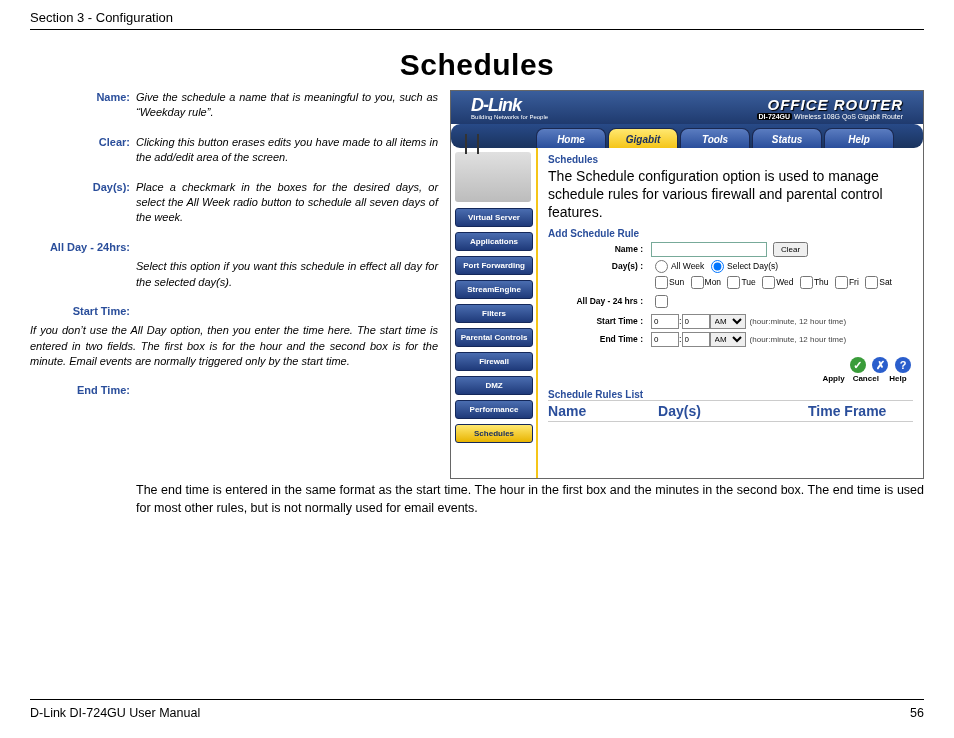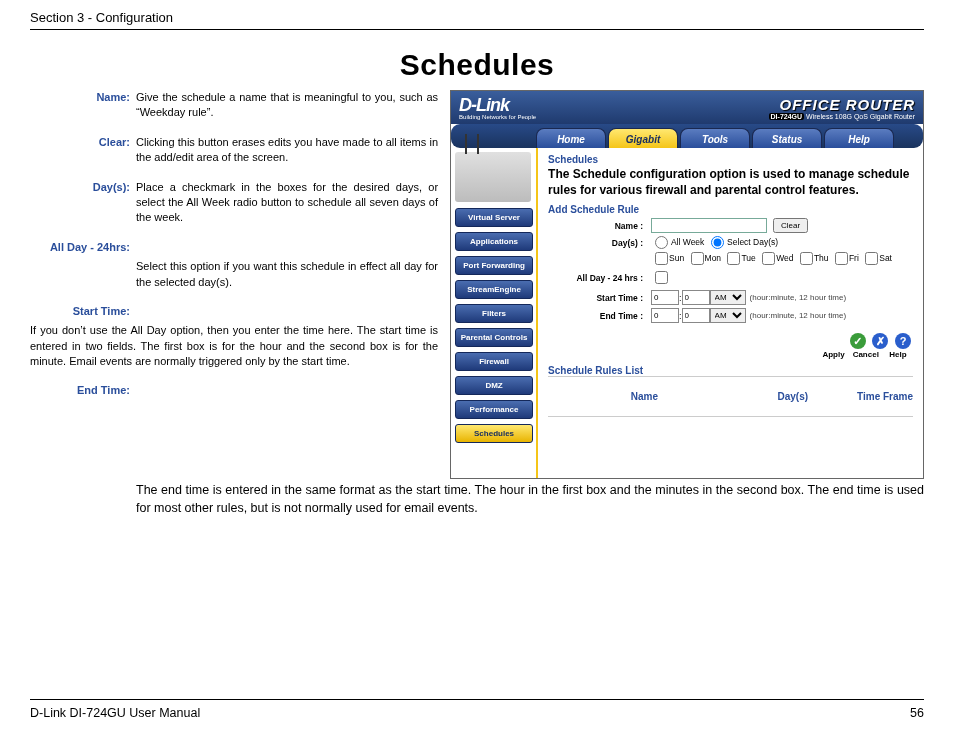--- a/index.html
+++ b/index.html
@@ -40,35 +40,35 @@
   }
   .def-row { display: flex; margin-bottom: 14px; }
   .def-label {
     width: 100px;
     text-align: right;
     color: #2a4e9b;
     font-weight: bold;
     padding-right: 6px;
     flex-shrink: 0;
   }
-  .def-body { flex: 1; text-align: justify; }
+  .def-body { flex: 1; text-align: justify; font-style: italic; }
   .def-body-wide { font-size: 12.5px; line-height: 1.45; text-align: justify; }
   .router-shot {
     width: 480px;
     border: 1px solid #666;
     font-size: 9px;
     background: #fff;
   }
   
   .rhead {
     background: linear-gradient(#3a5e9c, #1f3a6e);
     color: #fff;
     display: flex;
     align-items: flex-end;
-    padding: 4px 8px;
+    padding: 4px 20px;
     position: relative;
   }
   .dlink-logo { font-family: Arial; font-weight: bold; font-style: italic; font-size: 18px; letter-spacing: -1px; }
   .dlink-sub { font-size: 6px; margin-top: -2px; }
   .rhead-right { margin-left: auto; text-align: right; }
   .office-router { font-size: 15px; font-weight: bold; font-style: italic; letter-spacing: 1px; text-shadow: 1px 1px 1px #000; }
   .model-line { font-size: 7px; }
   .model-line b { background:#000; color:#fff; padding:0 2px; border-radius:2px; margin-right:2px;}
   
   .tabs-row {
@@ -121,38 +121,38 @@
     text-align:center; padding:4px 0;
     border-radius:3px; margin-bottom:5px;
     border:1px solid #14285a;
   }
   .sidebtn.active { background: linear-gradient(#ffe870,#e8b400); color:#1a3060; }
   .rmain {
     flex:1; padding: 6px 10px; border-left: 2px solid #f5c518;
     background:#fff;
   }
   .sec-title { color:#2a4e9b; font-weight:bold; font-size:10px; }
-  .sec-sub { font-size:12px; margin:2px 0 6px 0; line-height:1.3;font-weight:bold; }
+  .sec-sub { font-size:14px; margin:2px 0 6px 0; line-height:1.3; }
   .form-row { display:flex; align-items:center; margin:3px 0; }
   .flabel { width:95px; text-align:right; padding-right:8px; font-size:8.5px; font-weight:bold; }
   .finput { border:1px solid #7a9; height:13px; width:110px; font-size:8px; padding:0 2px; }
   .fnum { width:22px; border:1px solid #888; height:13px; font-size:8px; text-align:left; padding:0 2px;}
   .fsel { border:1px solid #888; height:15px; font-size:8px; width:36px; }
   .hint { font-size:8px; color:#444; margin-left:4px; }
   .clear-btn { font-size:8px; padding:1px 6px; margin-left:6px; }
   .days-row { font-size:8.5px; }
   .days-row input { margin:0 1px 0 4px; vertical-align:middle; }
   .action-row { text-align:right; margin:10px 0 6px 0; }
   .act-icon { display:inline-block; width:16px; height:16px; border-radius:50%; color:#fff; font-size:11px; font-weight:bold; text-align:center; line-height:16px; margin:0 2px;}
   .act-apply { background:#3a9c3a; }
   .act-cancel{ background:#2a5ecc; }
   .act-help  { background:#2a5ecc; }
   .act-labels { font-size:8px; font-weight:bold; }
   .act-labels span { display:inline-block; width:30px; text-align:center; }
-  .rules-hdr { display:flex; font-size:10px; font-weight:bold; color:#2a4e9b; border-top:1px solid #ccc; border-bottom:1px solid #ccc; padding:14px 0;text-align:right;}
+  .rules-hdr { display:flex; font-size:14px; font-weight:bold; color:#2a4e9b; border-top:1px solid #ccc; border-bottom:1px solid #ccc; padding:2px 0;}
   .rules-hdr div:nth-child(1){width:110px;}
   .rules-hdr div:nth-child(2){width:150px;}
   .rules-hdr div:nth-child(3){flex:1;}
   
   .footer {
     position:absolute; bottom:18px; left:30px; right:30px;
     border-top:1px solid #000; padding-top:6px; font-size:12.5px;
     display:flex; justify-content:space-between;
   }
 </style>

